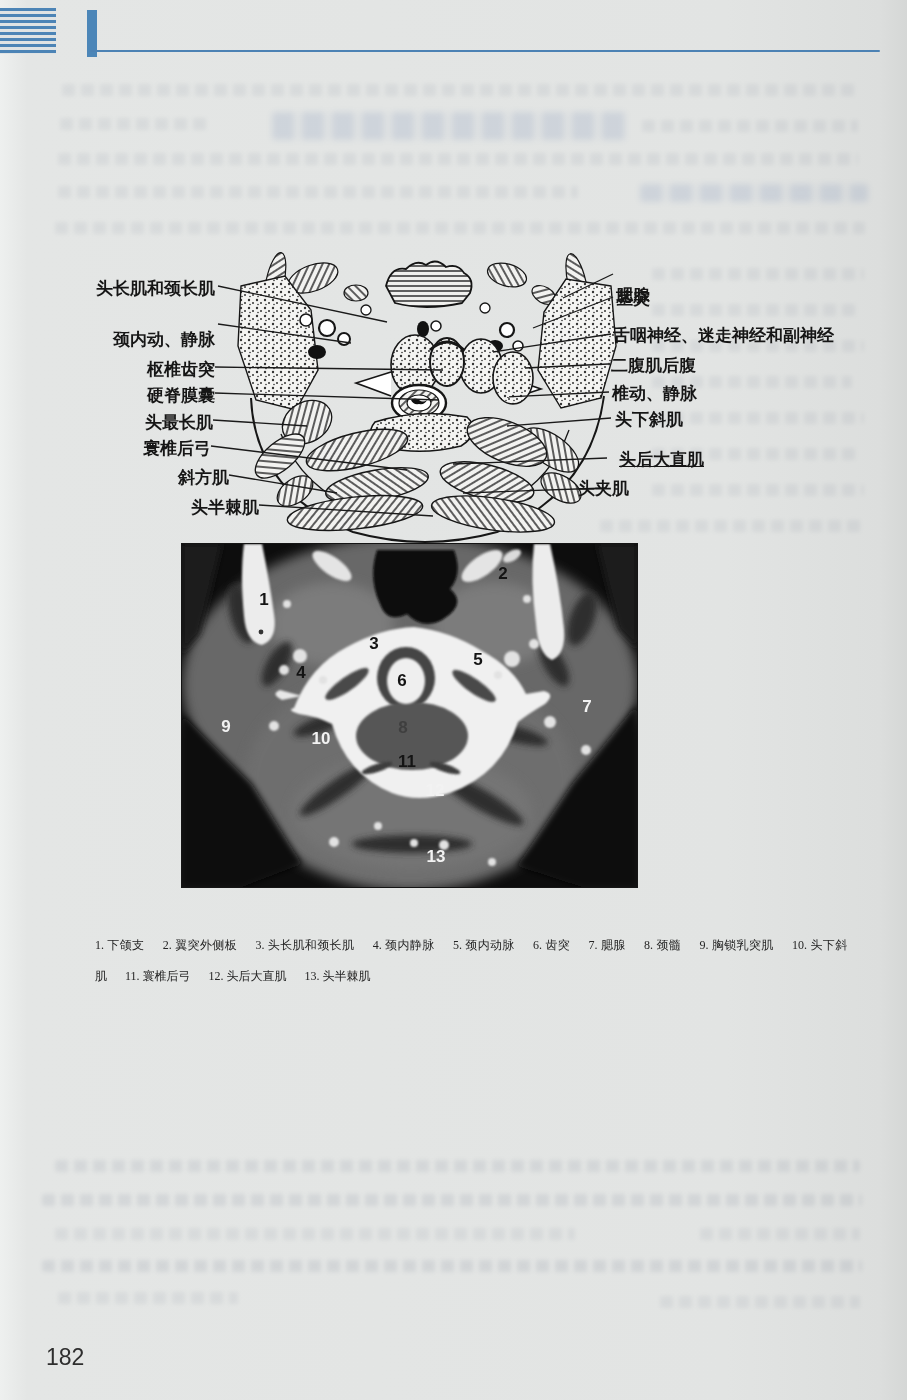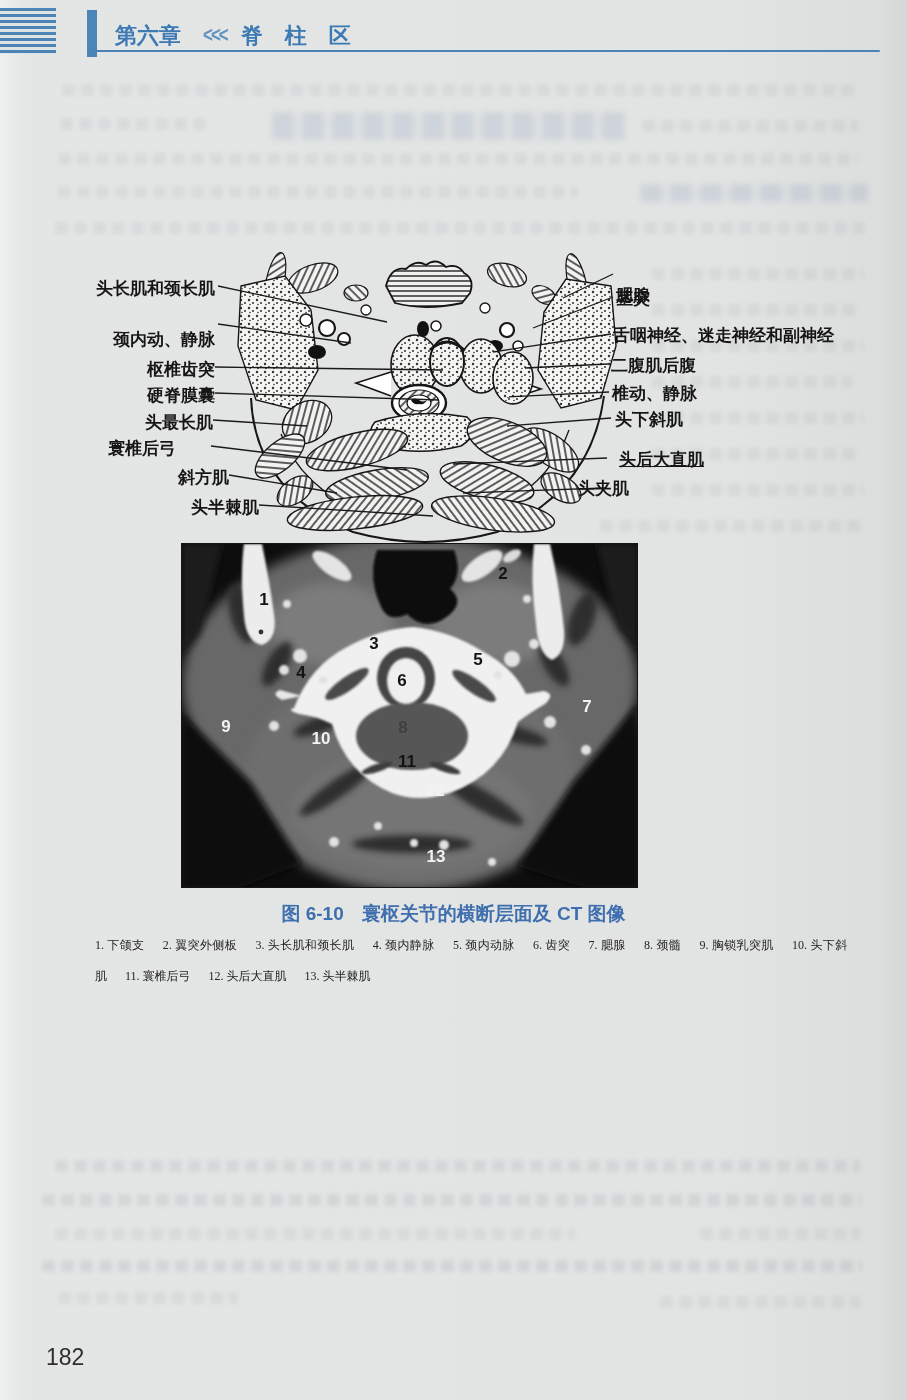--- a/index.html
+++ b/index.html
@@ -45,25 +45,20 @@
   .pagenum{position:absolute;left:46px;top:1344px;font-size:23px;color:#2e2e2e;
     font-family:"Liberation Sans",sans-serif;}
 </style>
 </head>
 <body>
 
 <div class="page">
 
   <div class="hdr-stripes"></div>
   <div class="hdr-vbar"></div>
-  <div class="hdr-title">
-    <span>第六章</span>
-    <span class="hdr-chev">&lt;&lt;&lt;</span>
-    <span class="hdr-section">脊柱区</span>
-  </div>
   <div class="hdr-rule"></div>
 
   <div class="ghost" style="left:62px;top:84px;width:796px;"></div>
   <div class="ghost-b" style="left:272px;top:112px;width:356px;height:28px;"></div>
   <div class="ghost" style="left:642px;top:120px;width:216px;"></div>
   <div class="ghost" style="left:60px;top:118px;width:150px;"></div>
   <div class="ghost" style="left:58px;top:153px;width:800px;"></div>
   <div class="ghost" style="left:58px;top:186px;width:520px;"></div>
   <div class="ghost-b" style="left:640px;top:184px;width:228px;height:18px;"></div>
   <div class="ghost" style="left:55px;top:222px;width:810px;"></div>
@@ -181,21 +176,21 @@
         <line x1="552" y1="208" x2="398" y2="214"></line>
         <line x1="550" y1="238" x2="408" y2="243"></line>
       </g>
     </svg>
 
     <div class="dlabel" style="right:660px;top:27px;">头长肌和颈长肌</div>
     <div class="dlabel" style="right:660px;top:78px;">颈内动、静脉</div>
     <div class="dlabel" style="right:660px;top:108px;">枢椎齿突</div>
     <div class="dlabel" style="right:660px;top:134px;">硬脊膜囊</div>
     <div class="dlabel" style="right:662px;top:161px;text-align:right;">头最长肌</div>
-    <div class="dlabel" style="right:699px;top:187px;">寰椎后弓</div>
+    <div class="dlabel" style="right:664px;top:187px;">寰椎后弓</div>
     <div class="dlabel" style="right:646px;top:216px;">斜方肌</div>
     <div class="dlabel" style="right:616px;top:246px;">头半棘肌</div>
 
     <div class="dlabel" style="left:561px;top:14px;margin-top:20px;">腮腺</div>
     <div class="dlabel" style="left:561px;top:37px;">茎突</div>
     <div class="dlabel" style="left:558px;top:74px;">舌咽神经、迷走神经和副神经</div>
     <div class="dlabel" style="left:556px;top:104px;">二腹肌后腹</div>
     <div class="dlabel" style="left:557px;top:132px;">椎动、静脉</div>
     <div class="dlabel" style="left:560px;top:158px;">头下斜肌</div>
     <div class="dlabel" style="left:564px;top:198px;text-decoration:underline;">头后大直肌</div>
@@ -290,23 +285,20 @@
     <span class="ctnum d" style="left:220px;top:136px;">6</span>
     <span class="ctnum w" style="left:405px;top:162px;">7</span>
     <span class="ctnum g" style="left:221px;top:183px;">8</span>
     <span class="ctnum w" style="left:44px;top:182px;">9</span>
     <span class="ctnum w" style="left:139px;top:194px;">10</span>
     <span class="ctnum d" style="left:225px;top:217px;">11</span>
     <span class="ctnum w" style="left:253px;top:246px;">12</span>
     <span class="ctnum w" style="left:254px;top:312px;">13</span>
   </div>
 
-  <div class="caption">
-    <span>图 6-10</span><span class="sp"></span><span>寰枢关节的横断层面及 CT 图像</span>
-  </div>
   <div class="legend">
     <span>1. 下颌支</span>
     <span>2. 翼突外侧板</span>
     <span>3. 头长肌和颈长肌</span>
     <span>4. 颈内静脉</span>
     <span>5. 颈内动脉</span>
     <span>6. 齿突</span>
     <span>7. 腮腺</span>
     <span>8. 颈髓</span>
     <span>9. 胸锁乳突肌</span>

